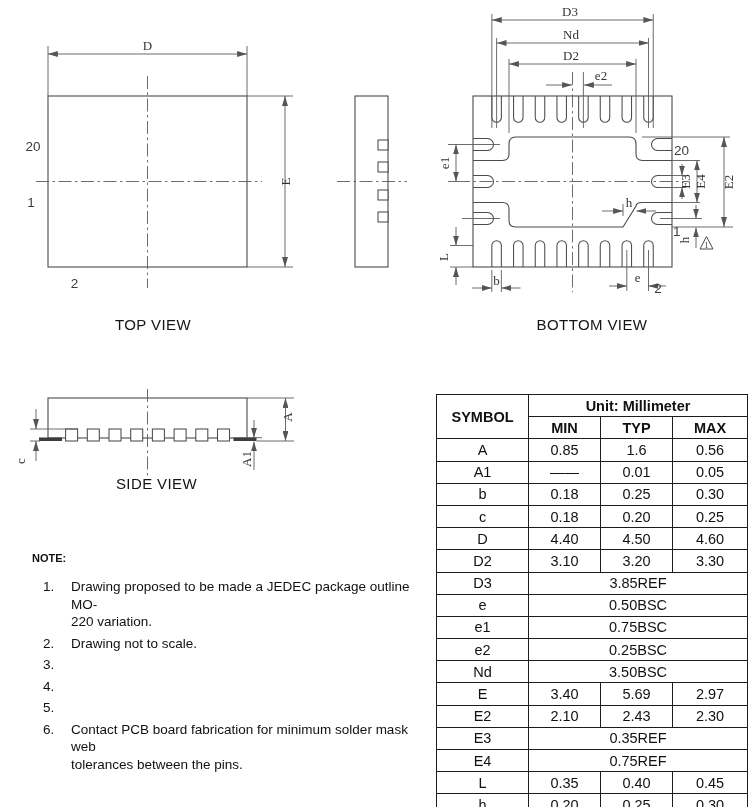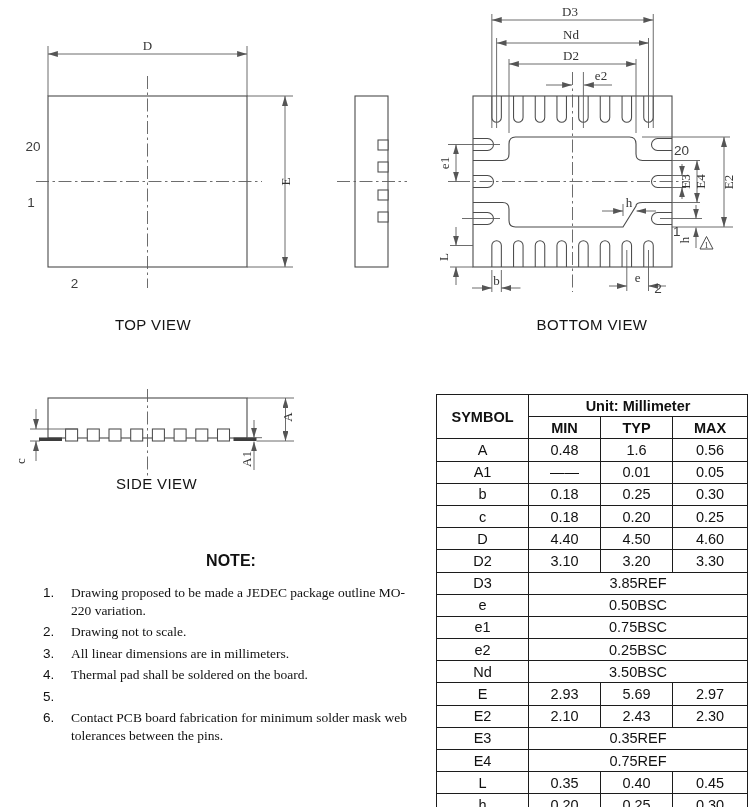--- a/index.html
+++ b/index.html
@@ -22,24 +22,24 @@
   .table-wrap{position:absolute;left:436px;top:394px;width:311px;}
   table.dims{border-collapse:collapse;table-layout:fixed;width:311px;
              font-size:14.5px;color:#111;}
   table.dims td,table.dims th{border-top:1.4px solid #1c1c1c;border-bottom:1.4px solid #1c1c1c;
              border-left:1px solid #1c1c1c;border-right:1px solid #1c1c1c;
              text-align:center;vertical-align:middle;height:21.2px;padding:0;overflow:hidden;}
   table.dims th{font-weight:bold;}
   col.c0{width:92px;} col.c1{width:72px;} col.c2{width:72px;} col.c3{width:75px;}
   
   .notes{position:absolute;left:16px;top:552px;width:420px;color:#111;}
-  .notes-title{font-weight:bold;font-size:16px;margin:0 0 14px 10px;text-align:center;}
+  .notes-title{font-weight:bold;font-size:11px;margin:0 0 14px 16px;}
   .note-item{display:flex;margin:0 0 4px 27px;font-size:13.5px;line-height:17.5px;}
   .note-num{width:28px;flex:0 0 28px;}
-  .note-text{white-space:pre-line;font-family:Liberation Serif, serif;}
+  .note-text{white-space:pre-line;}
 </style>
 </head>
 <body>
 
 <div id="canvas">
 
 <svg width="752" height="807" viewBox="0 0 752 807">
   <defs>
     <marker id="ar" viewBox="0 0 10 6" refX="10" refY="3" markerWidth="11" markerHeight="6.6" orient="auto-start-reverse" markerUnits="strokeWidth">
       <path d="M0,0 L10,3 L0,6 z" fill="#555"></path>
@@ -236,21 +236,21 @@
         <th rowspan="2">SYMBOL</th>
         <th colspan="3">Unit: Millimeter</th>
       </tr>
       <tr>
         <th>MIN</th>
         <th>TYP</th>
         <th>MAX</th>
       </tr>
       <tr>
             <td>A</td>
-            <td>0.48</td>
+            <td>0.85</td>
             <td>1.6</td>
             <td>0.56</td>
           </tr>
       <tr>
             <td>A1</td>
             <td>——</td>
             <td>0.01</td>
             <td>0.05</td>
           </tr>
       <tr>
@@ -292,21 +292,21 @@
       <tr>
             <td>e2</td>
             <td colspan="3">0.25BSC</td>
           </tr>
       <tr>
             <td>Nd</td>
             <td colspan="3">3.50BSC</td>
           </tr>
       <tr>
             <td>E</td>
-            <td>2.93</td>
+            <td>3.40</td>
             <td>5.69</td>
             <td>2.97</td>
           </tr>
       <tr>
             <td>E2</td>
             <td>2.10</td>
             <td>2.43</td>
             <td>2.30</td>
           </tr>
       <tr>
@@ -339,25 +339,23 @@
       <span class="note-num">1.</span>
       <span class="note-text">Drawing proposed to be made a JEDEC package outline MO-
 220 variation.</span>
     </div>
     <div class="note-item">
       <span class="note-num">2.</span>
       <span class="note-text">Drawing not to scale.</span>
     </div>
     <div class="note-item">
       <span class="note-num">3.</span>
-      <span class="note-text">All linear dimensions are in millimeters.</span>
     </div>
     <div class="note-item">
       <span class="note-num">4.</span>
-      <span class="note-text">Thermal pad shall be soldered on the board.</span>
     </div>
     <div class="note-item">
       <span class="note-num">5.</span>
     </div>
     <div class="note-item">
       <span class="note-num">6.</span>
       <span class="note-text">Contact PCB board fabrication for minimum solder mask web
 tolerances between the pins.</span>
     </div>
   </div>

